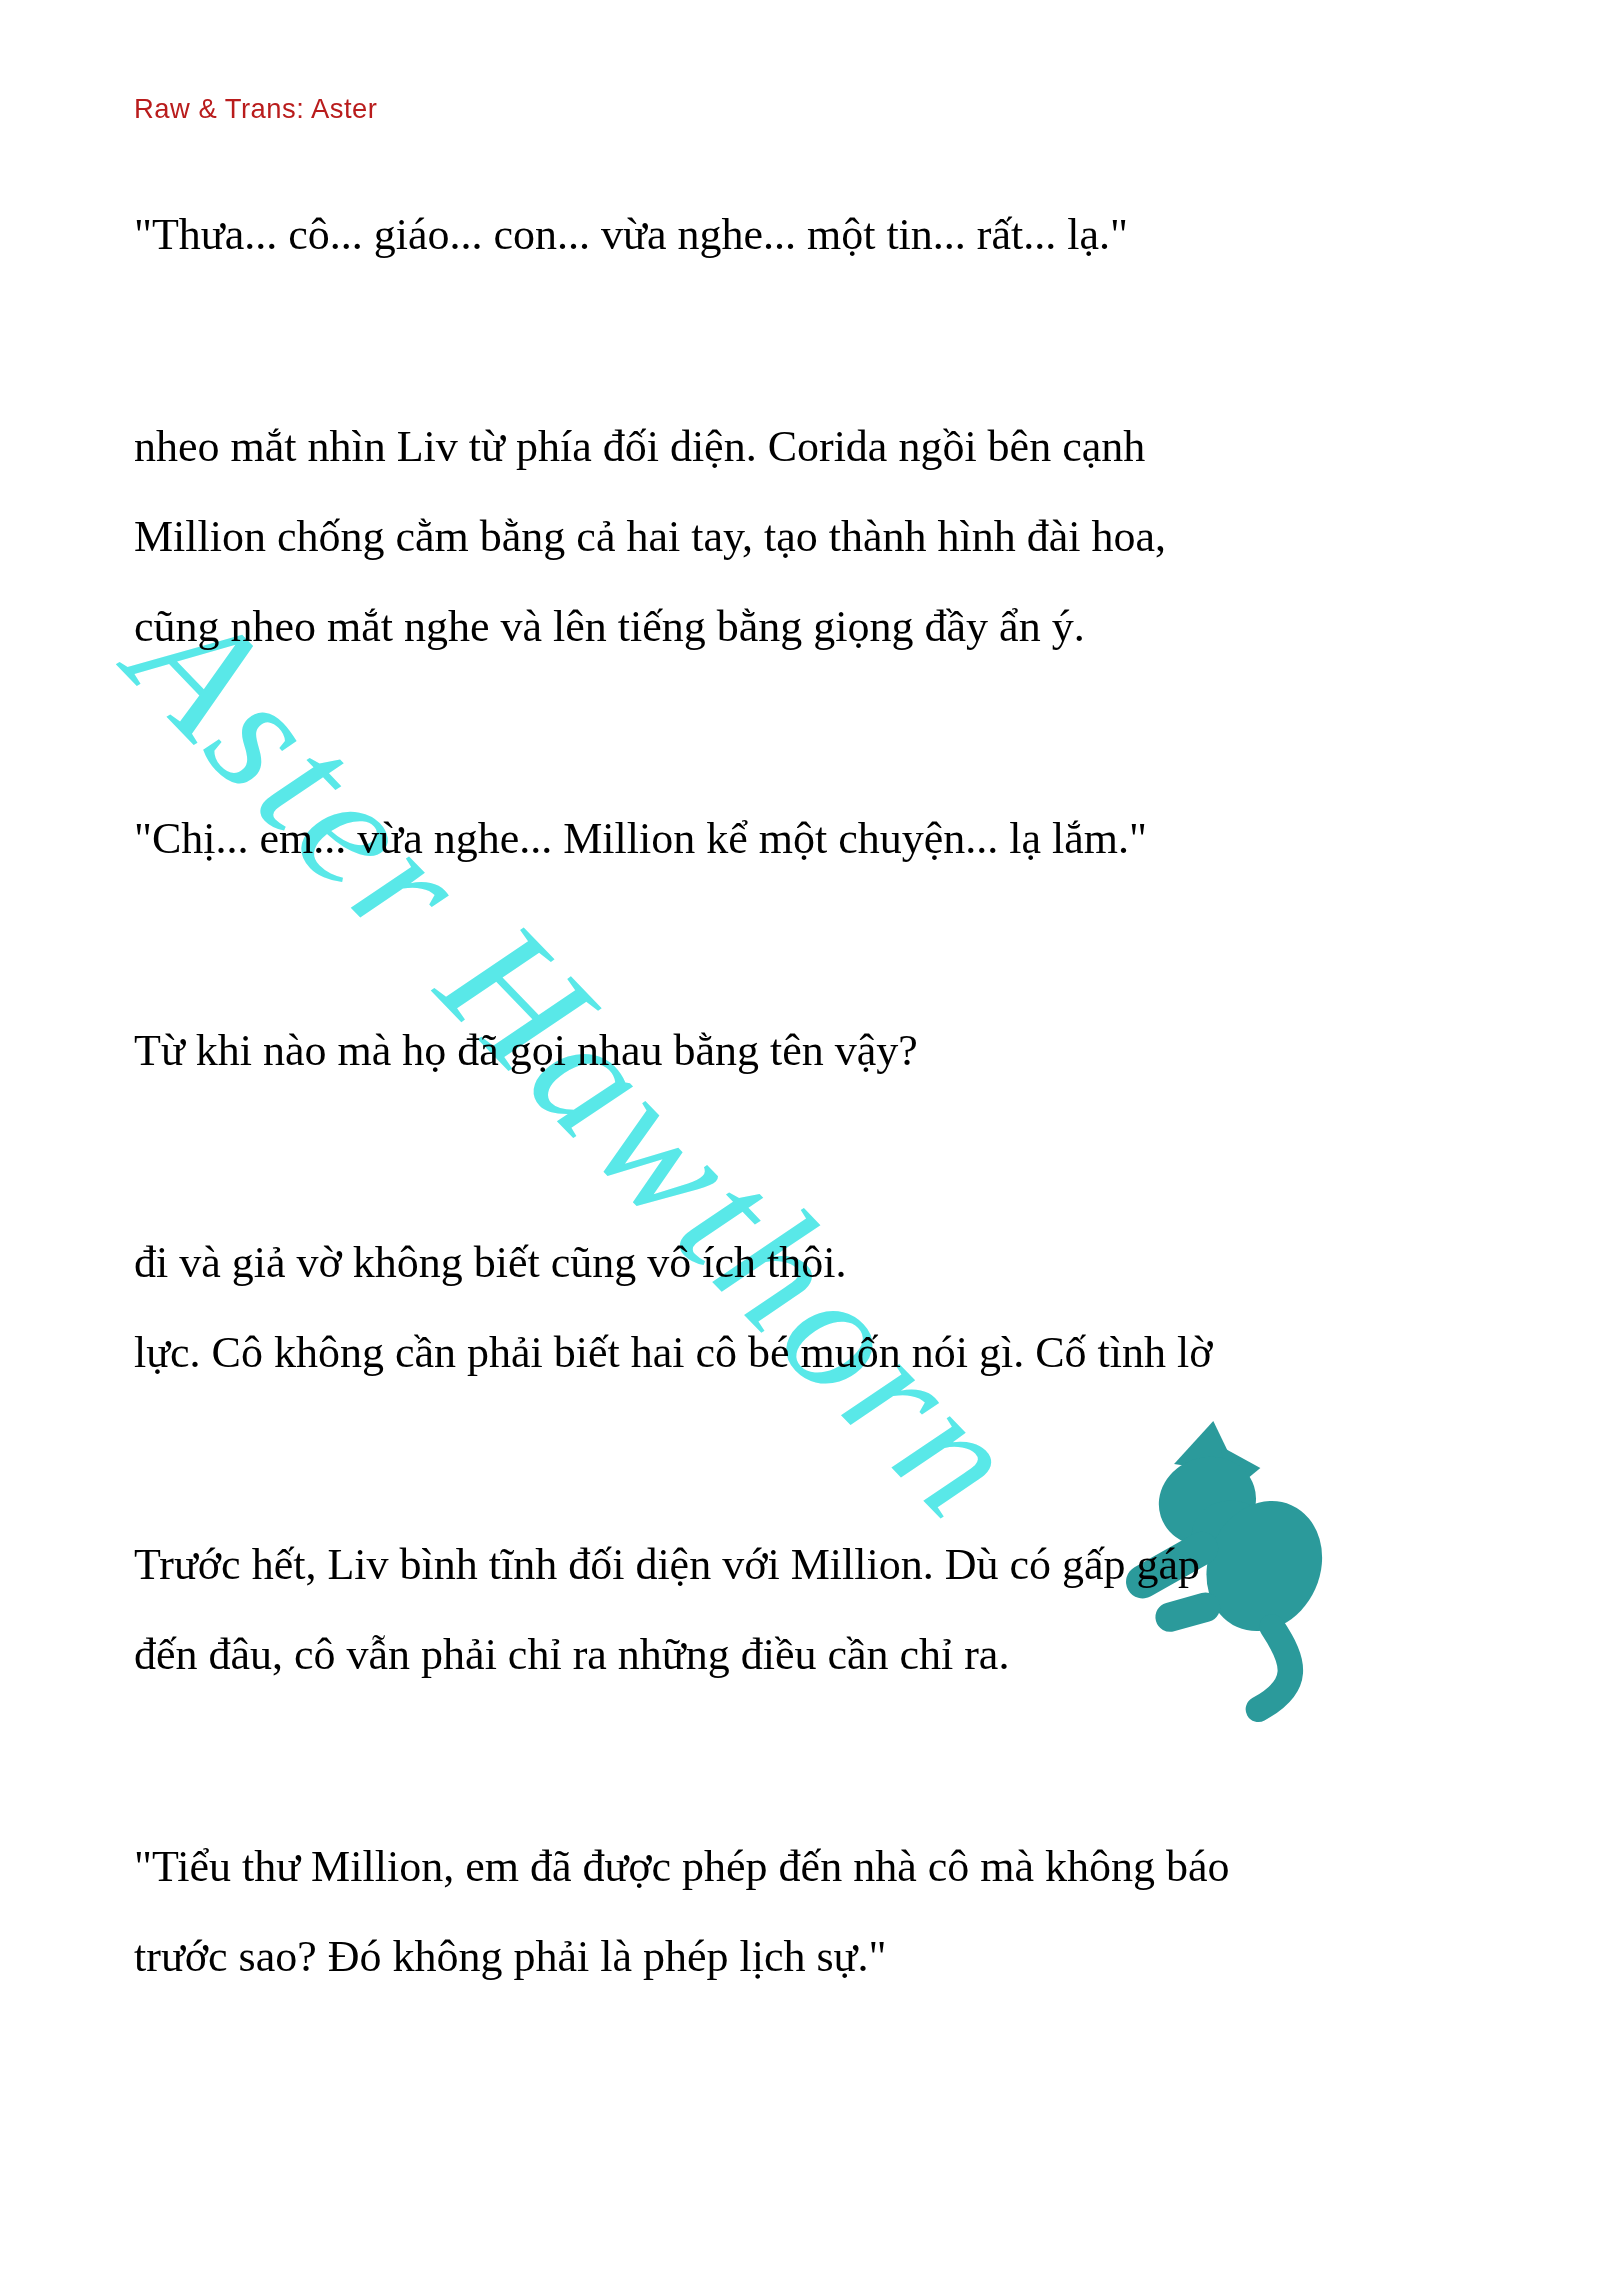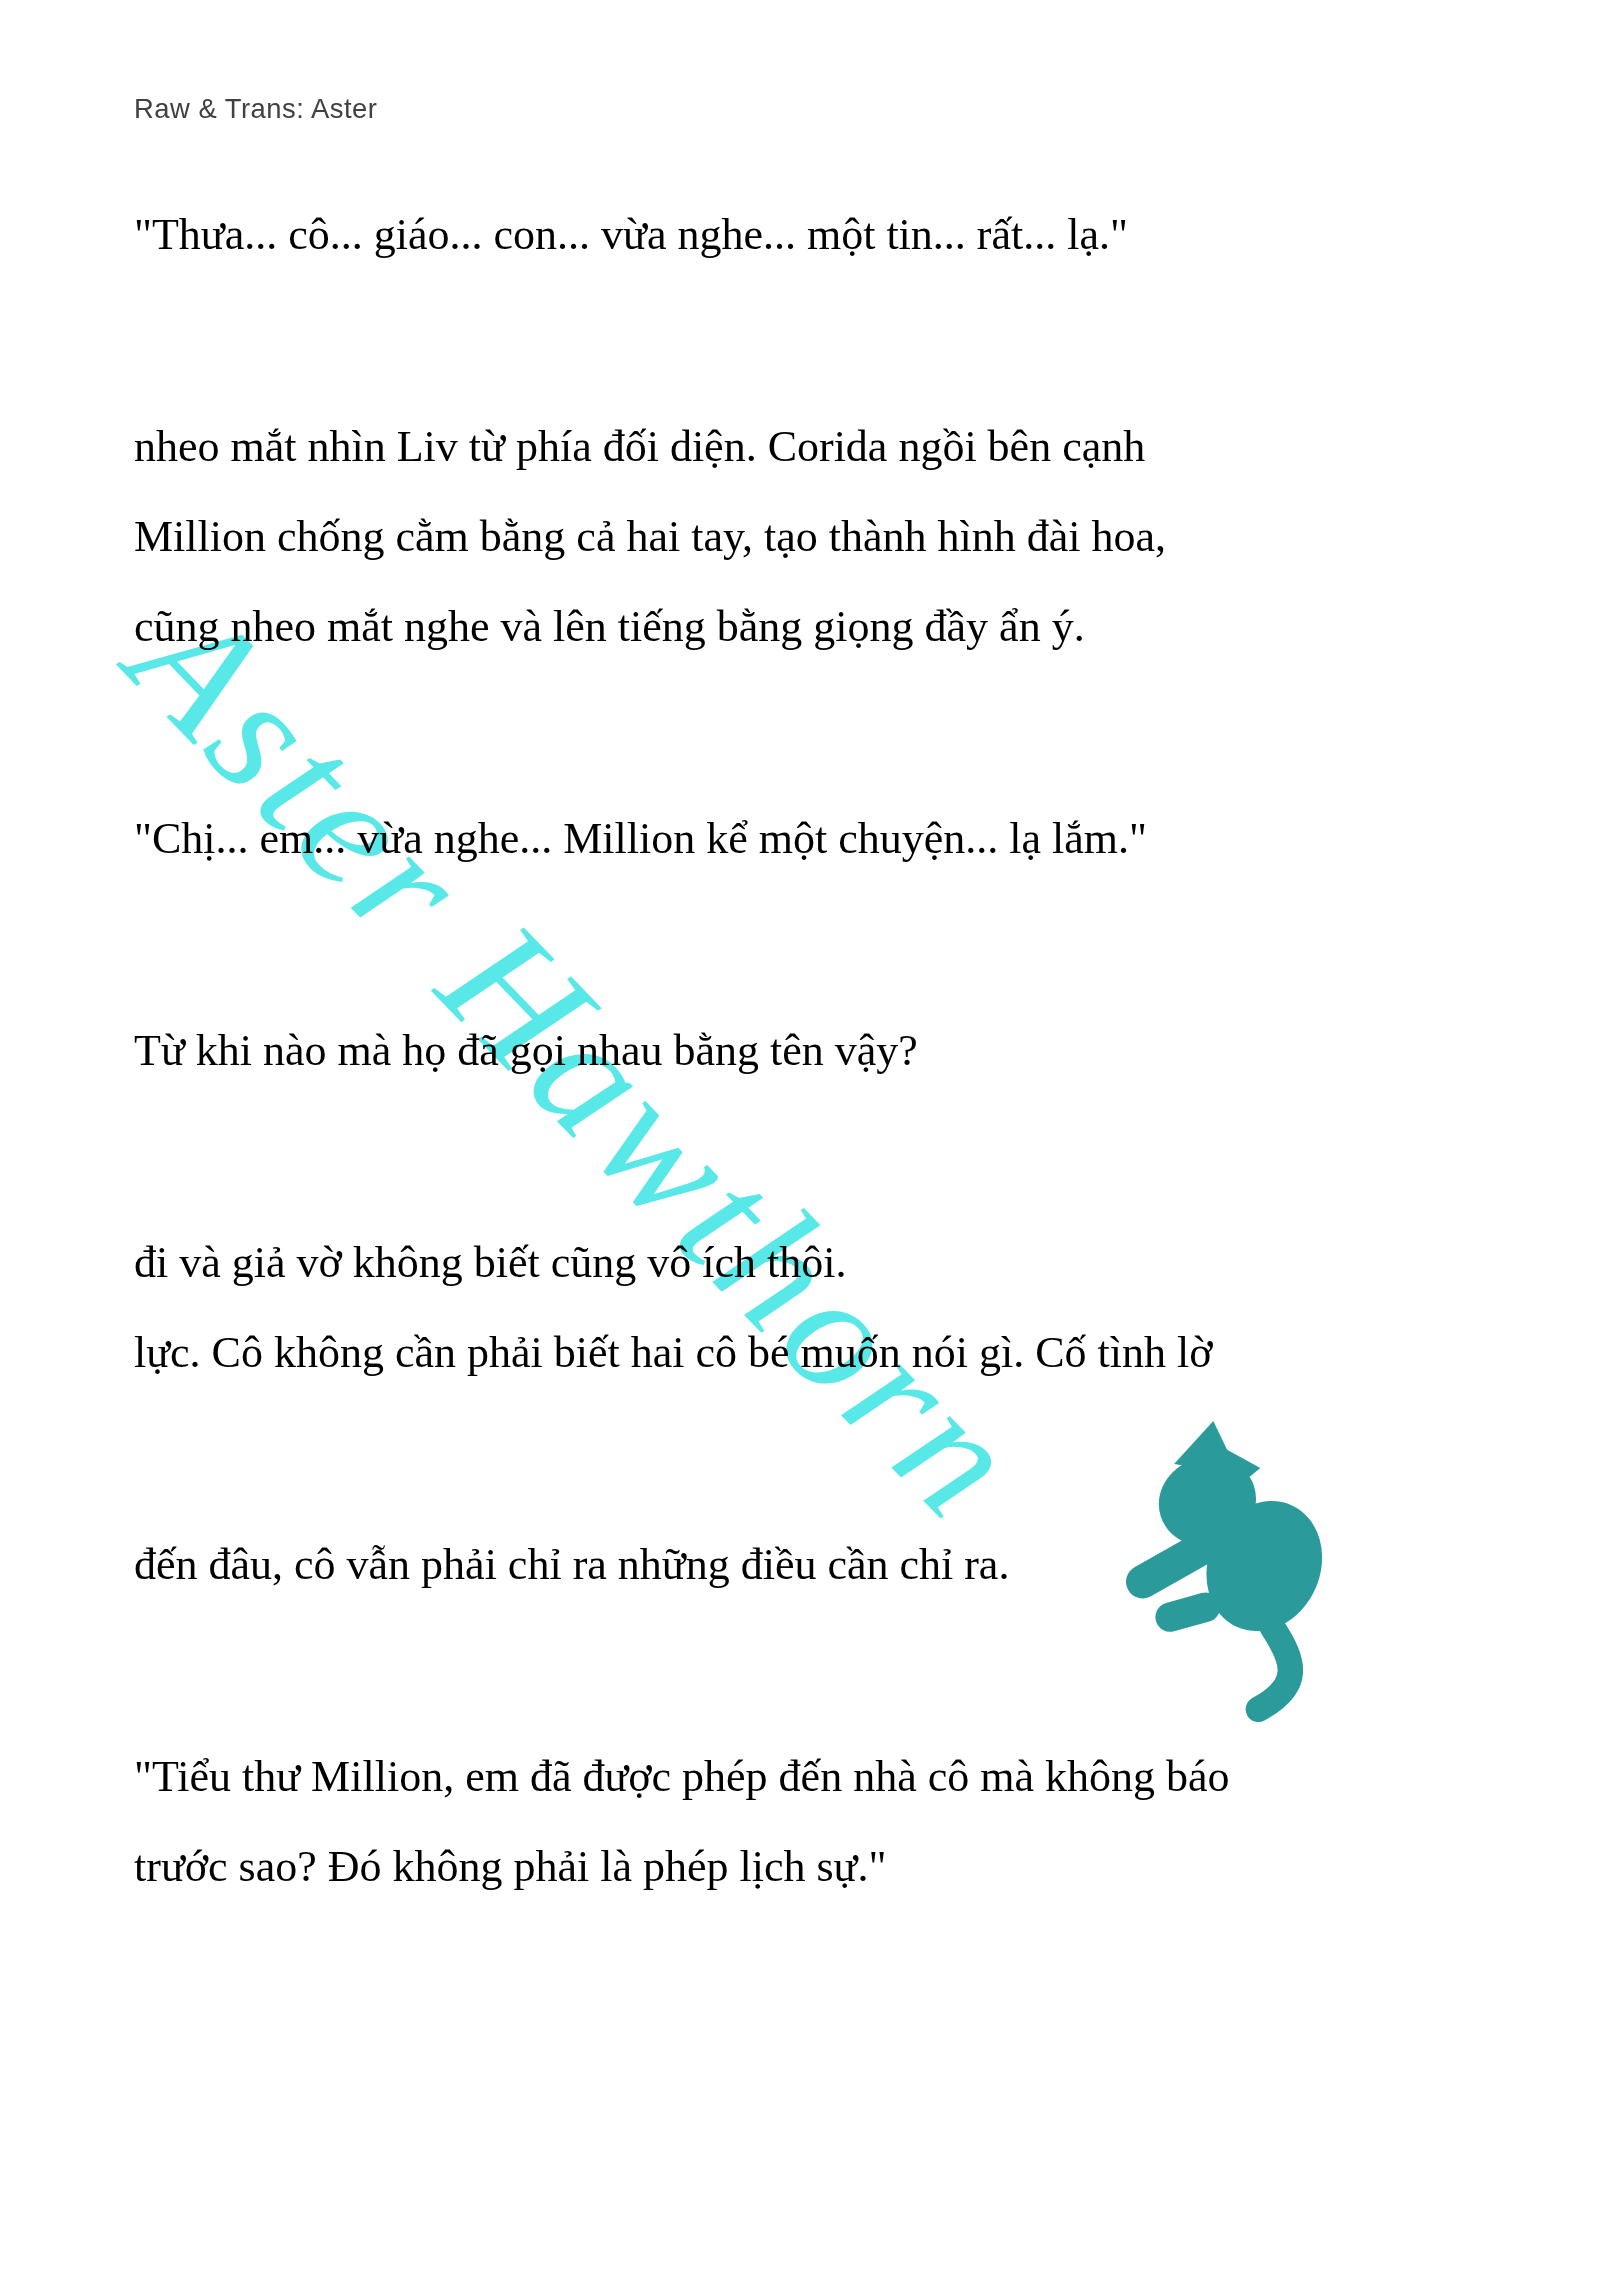--- a/index.html
+++ b/index.html
@@ -15,21 +15,21 @@
     overflow: hidden;
     font-family: "Liberation Serif", "DejaVu Serif", serif;
   }
   .credit {
     position: absolute;
     left: 134px;
     top: 93px;
     font-family: "Liberation Sans", "DejaVu Sans", sans-serif;
     font-size: 27.4px;
     letter-spacing: 0.5px;
-    color: #404040;
+    color: #b91c1c;
     z-index: 3;
   }
   .watermark {
     position: absolute;
     left: 233px;
     top: 564px;
     font-size: 169px;
     font-style: italic;
     letter-spacing: 7.8px;
     white-space: nowrap;
@@ -108,20 +108,21 @@
         <div class="line">"Chị... em... vừa nghe... Million kể một chuyện... lạ lắm."</div>
       </div>
       <div class="para">
         <div class="line">Từ khi nào mà họ đã gọi nhau bằng tên vậy?</div>
       </div>
       <div class="para">
         <div class="line">đi và giả vờ không biết cũng vô ích thôi.</div>
         <div class="line">lực. Cô không cần phải biết hai cô bé muốn nói gì. Cố tình lờ</div>
       </div>
       <div class="para">
+        <div class="line">Trước hết, Liv bình tĩnh đối diện với Million. Dù có gấp gáp</div>
         <div class="line">đến đâu, cô vẫn phải chỉ ra những điều cần chỉ ra.</div>
       </div>
       <div class="para">
         <div class="line">"Tiểu thư Million, em đã được phép đến nhà cô mà không báo</div>
         <div class="line">trước sao? Đó không phải là phép lịch sự."</div>
       </div>
     </div>
 
 </div>
 

